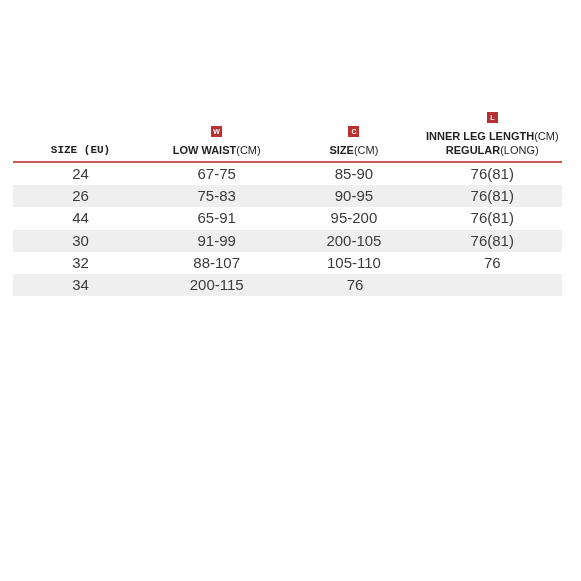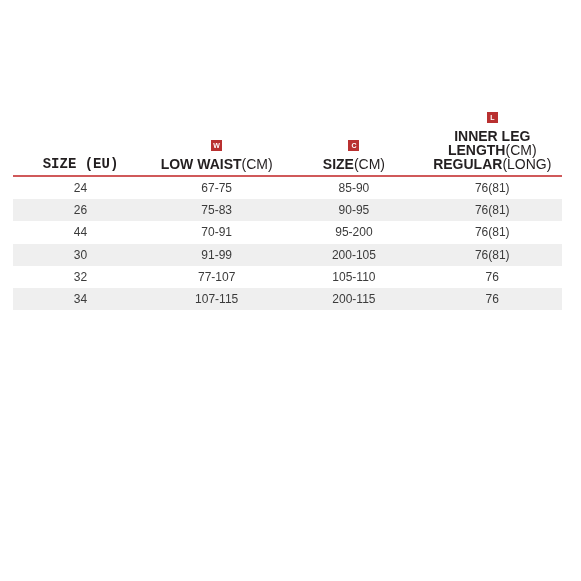--- a/index.html
+++ b/index.html
@@ -56,42 +56,42 @@
     background: #b93030;
     color: #ffffff;
     font-size: 7px;
     font-weight: bold;
     line-height: 1;
     letter-spacing: 0;
   }
 
   .head-text {
     color: #231f20;
-    font-size: 14px;
+    font-size: 11px;
     line-height: 14px;
     padding-top: 3px;
   }
   .head-text .strong { font-weight: bold; }
   .head-text .light  { font-weight: normal; }
 
   
   .chart-row {
     display: flex;
     width: 100%;
     height: 22.2px;
     align-items: center;
     background: #ffffff;
   }
   .chart-row.alt {
     background: #efefef;
   }
   .cell {
     box-sizing: border-box;
     text-align: center;
-    font-size: 12px;
+    font-size: 15px;
     color: #3b3b3b;
     line-height: 22.2px;
   }
   .cell-1 { width: 24.6%; }
   .cell-2 { width: 25.0%; }
   .cell-3 { width: 25.0%; }
   .cell-4 { width: 25.4%; text-align: center; }
 
   
   .faint-artifact {
@@ -163,41 +163,40 @@
 
   <div class="chart-row alt">
     <div class="cell cell-1">26</div>
     <div class="cell cell-2">75-83</div>
     <div class="cell cell-3">90-95</div>
     <div class="cell cell-4">76(81)</div>
   </div>
 
   <div class="chart-row">
     <div class="cell cell-1">44</div>
-    <div class="cell cell-2">70-91</div>
+    <div class="cell cell-2">65-91</div>
     <div class="cell cell-3">95-200</div>
     <div class="cell cell-4">76(81)</div>
   </div>
 
   <div class="chart-row alt">
     <div class="cell cell-1">30</div>
     <div class="cell cell-2">91-99</div>
     <div class="cell cell-3">200-105</div>
     <div class="cell cell-4">76(81)</div>
   </div>
 
   <div class="chart-row">
     <div class="cell cell-1">32</div>
-    <div class="cell cell-2">77-107</div>
+    <div class="cell cell-2">88-107</div>
     <div class="cell cell-3">105-110</div>
     <div class="cell cell-4">76</div>
   </div>
 
   <div class="chart-row alt">
     <div class="cell cell-1">34</div>
-    <div class="cell cell-2">107-115</div>
     <div class="cell cell-3">200-115</div>
     <div class="cell cell-4">76</div>
   </div>
 
 </div>
 
 <div class="faint-artifact"></div>
 
 </body></html>

